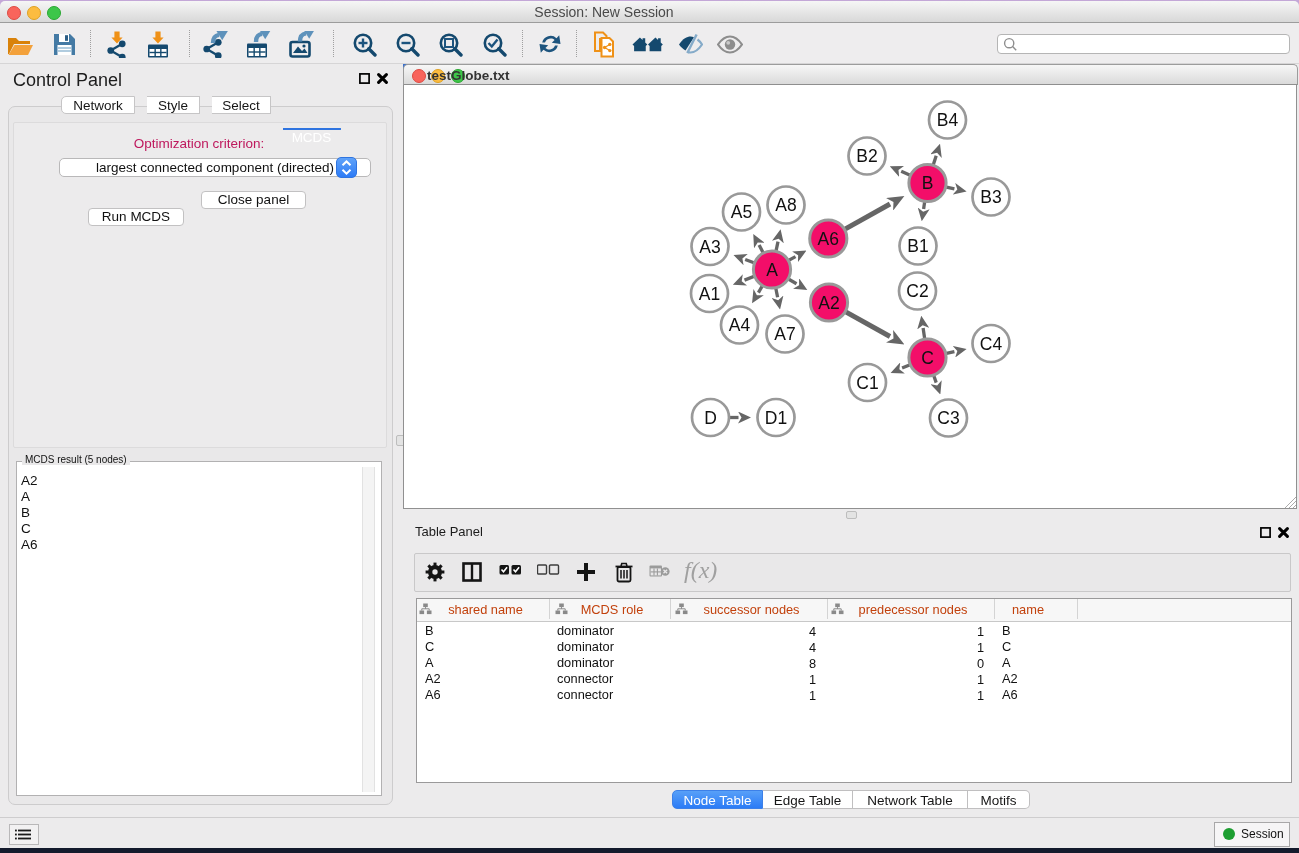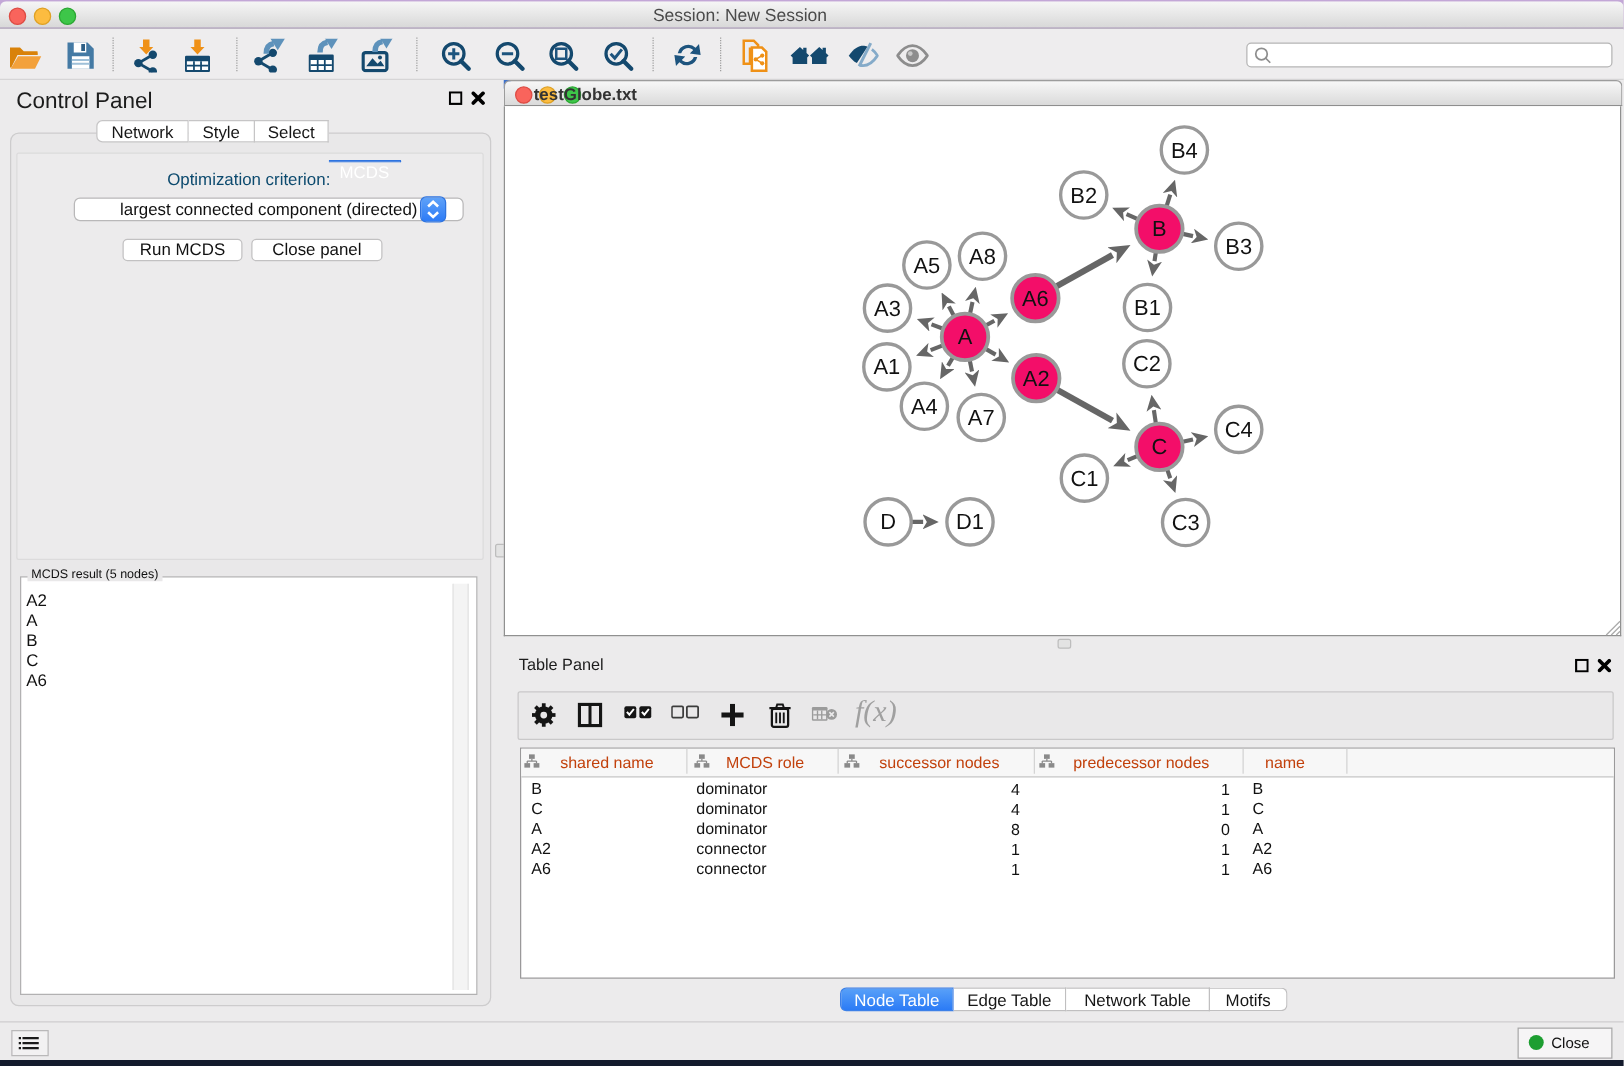--- a/index.html
+++ b/index.html
@@ -1,37 +1,37 @@
 <!DOCTYPE html>
 <html><head>
 <meta charset="utf-8">
 <style>
 html,body{margin:0;padding:0;}
 body{width:1299px;height:853px;overflow:hidden;font-family:"Liberation Sans",sans-serif;background:#ecebec;position:relative;}
 .abs{position:absolute;}
 
 #deskback{left:0;top:0;width:1299px;height:24px;background:#c3a7d7;}
 #titlebar{left:0;top:1px;width:1299px;height:21px;background:linear-gradient(#f6f6f6,#d8d8d8);border-radius:5px 5px 0 0;border-bottom:1px solid #9c9c9c;}
-#titletxt{left:4px;top:4px;width:1176px;text-align:center;font-size:14px;color:#4a4a4a;}
+#titletxt{left:16px;top:4px;width:1176px;text-align:center;font-size:14px;color:#4a4a4a;}
 .tl{width:12px;height:12px;border-radius:50%;top:6px;}
 
 #toolbar{left:0;top:23px;width:1299px;height:40px;background:#eeedee;border-bottom:1px solid #d6d5d6;}
 .sep{top:30px;width:0px;height:27px;border-left:1px dotted #9f9f9f;}
 #searchbox{left:997px;top:34px;width:291px;height:18px;background:#fff;border:1px solid #b5b5b5;border-radius:4px;}
 
 #cp-title{left:13px;top:70px;font-size:18px;color:#1c1c1c;}
 #cp-box{left:8px;top:106px;width:383px;height:697px;background:#e9e8e9;border:1px solid #cdcccd;border-radius:7px;}
 #cp-inner{left:13px;top:122px;width:372px;height:324px;background:#ecebec;border:1px solid #dcdbdc;border-radius:2px;}
 .seg{height:18px;display:flex;font-size:13.5px;line-height:18px;}
 .seg div{background:#fff;border:1px solid #c6c5c6;border-left:none;text-align:center;color:#161616;}
 .seg div:first-child{border-left:1px solid #c6c5c6;border-radius:5px 0 0 5px;}
 .seg div:last-child{border-radius:0 5px 5px 0;}
 .seg div.sel{background:linear-gradient(#559af8,#2676f5);color:#fff;border-color:#2f74e0;margin-top:32px;}
-#cp-tabs{left:77px;top:96px;}
-#optlab{left:0px;top:136px;width:398px;text-align:center;font-size:13.5px;color:#0c4a6e;}
+#cp-tabs{left:61px;top:96px;gap:12px;}
+#optlab{left:0px;top:136px;width:398px;text-align:center;font-size:13.5px;color:#be185d;}
 #dropdown{left:43px;top:158px;width:310px;height:17px;background:#fff;border:1px solid #b9b8b9;border-radius:5px;font-size:13.5px;line-height:17px;text-align:center;color:#111;margin-left:16px;}
 #dropbtn{left:336px;top:157px;width:19px;height:19px;background:linear-gradient(#5fa2f9,#2d7bf6);border:1px solid #2f74e0;border-radius:5px;}
 .btn{height:16px;background:#fff;border:1px solid #c2c1c2;border-radius:4px;font-size:13.5px;line-height:16px;text-align:center;color:#111;padding:0;top:191px;}
 #fieldset{left:16px;top:461px;width:364px;height:333px;border:1px solid #b2b1b2;background:#fff;}
 #fs-legend{left:22px;top:454px;background:#e9e8e9;font-size:10px;color:#111;padding:0 3px;}
 #fs-list{left:21px;top:473px;font-size:13.5px;color:#111;line-height:16px;}
 #fs-scroll{left:362px;top:467px;width:11px;height:325px;background:#f4f4f4;border-left:1px solid #e2e2e2;border-right:1px solid #e2e2e2;}
 
 #vsplit-handle{left:396px;top:435px;width:7px;height:9px;background:#e3e3e3;border:1px solid #bdbdbd;border-radius:2px;}
 #hsplit-handle{left:846px;top:511px;width:9px;height:6px;background:#e3e3e3;border:1px solid #bdbdbd;border-radius:2px;}
@@ -220,21 +220,21 @@
     <div style="width:52px;">Style</div>
     <div style="width:58px;">Select</div>
     <div class="sel" style="width:57px;">MCDS</div>
 </div>
 <div class="abs" id="optlab">Optimization criterion:</div>
 <div class="abs" id="dropdown">largest connected component (directed)</div>
 <div class="abs" id="dropbtn"><svg width="19" height="19" viewBox="0 0 19 19">
       <path d="M5.5,7.2 L9.5,3.4 L13.5,7.2" fill="none" stroke="#fff" stroke-width="2"></path>
       <path d="M5.5,11.8 L9.5,15.6 L13.5,11.8" fill="none" stroke="#fff" stroke-width="2"></path>
     </svg></div>
-<div class="abs btn" style="left:98px;width:94px;">Run MCDS</div>
+<div class="abs btn" style="left:88px;width:94px;margin-top:17px;">Run MCDS</div>
 <div class="abs btn" style="left:201px;width:103px;">Close panel</div>
 <div class="abs" id="fieldset"></div>
 <div class="abs" id="fs-scroll"></div>
 <div class="abs" id="fs-legend">MCDS result (5 nodes)</div>
 <div class="abs" id="fs-list">A2<br>A<br>B<br>C<br>A6</div>
 <div class="abs" id="vsplit-handle"></div>
 
 <div class="abs" id="nw-corner"></div>
 <div class="abs" id="nw-title"></div>
 <div class="abs tl" style="left:412px;top:69px;background:#f9645c;border:0.5px solid #dd4b43;"></div>
@@ -488,15 +488,15 @@
         <line x1="8" y1="13.5" x2="21" y2="13.5"></line>
       </g>
       <g fill="#1a1a1a">
         <rect x="5" y="4.6" width="1.8" height="1.8"></rect>
         <rect x="5" y="8.6" width="1.8" height="1.8"></rect>
         <rect x="5" y="12.6" width="1.8" height="1.8"></rect>
       </g>
     </svg></div>
 <div class="abs" id="membtn">
     <span style="position:absolute;left:8px;top:5px;width:12px;height:12px;border-radius:50%;background:#1d9e31;"></span>
-    <span style="position:absolute;left:26px;top:4px;">Close</span>
+    <span style="position:absolute;left:26px;top:4px;">Session</span>
   </div>
 <div class="abs" id="navy"></div>
 
 </body></html>

